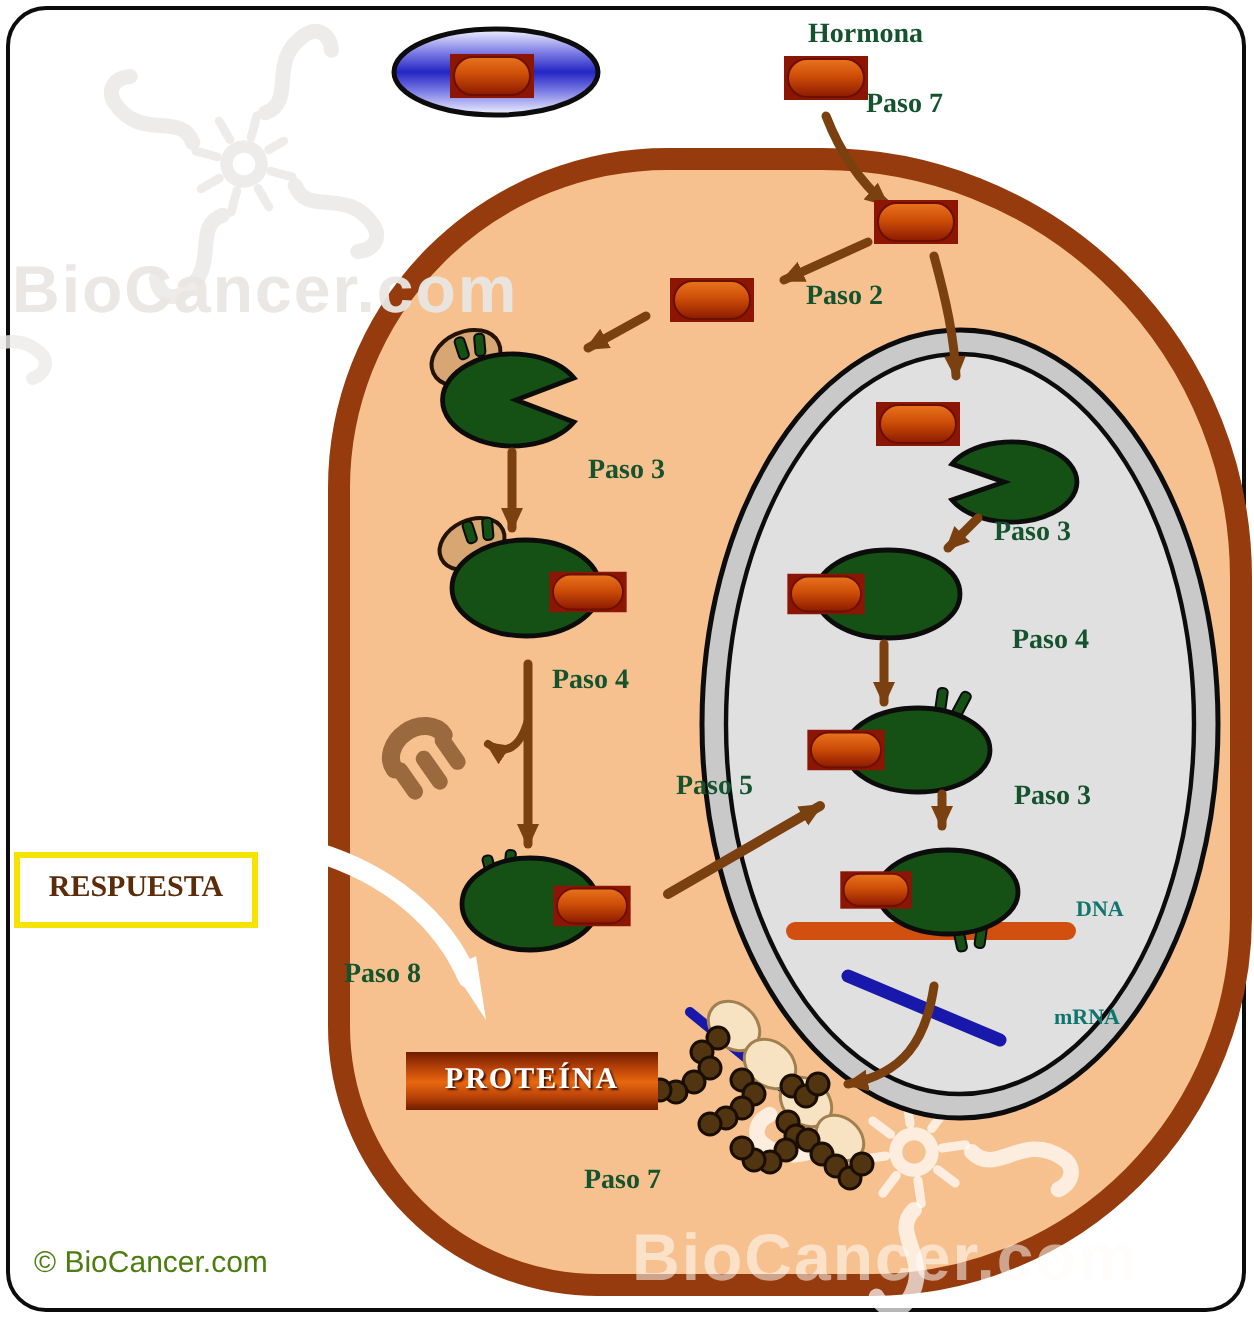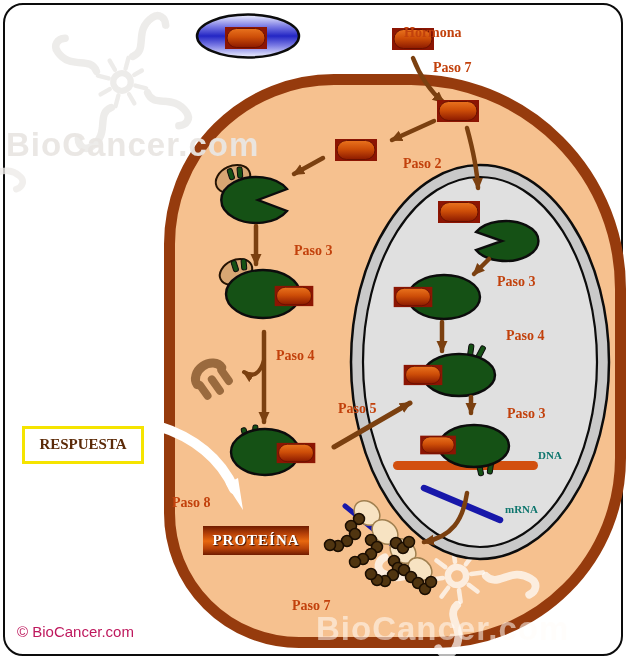--- a/index.html
+++ b/index.html
@@ -3,36 +3,36 @@
 <meta charset="utf-8">
 <style>
   html,body{margin:0;padding:0;background:#888;}
   .stage{position:relative;width:627px;height:659px;background:#ffffff;overflow:hidden;
          font-family:"Liberation Serif",serif;}
   .frame{position:absolute;left:3px;top:3px;width:616px;height:649px;
          border:2px solid #0c0c0c;border-radius:20px;}
   .cell{position:absolute;left:164px;top:74px;width:440px;height:552px;
         background:#F6C18F;border:11px solid #963B0D;
         border-radius:170px 215px 190px 135px;}
-  .lbl{position:absolute;font-weight:bold;color:#c2410c;font-size:14px;white-space:nowrap;margin-top:15px;}
+  .lbl{position:absolute;font-weight:bold;color:#14532d;font-size:14px;white-space:nowrap;}
   .lbl-dk{position:absolute;font-weight:bold;color:#0f766e;font-size:11px;white-space:nowrap;}
-  .respuesta{position:absolute;left:22px;top:426px;width:112px;background:#ffffff;
+  .respuesta{position:absolute;left:7px;top:426px;width:112px;background:#ffffff;
              border:3px solid #F5E400;color:#5C2B09;font-weight:bold;font-size:15px;
              text-align:center;line-height:1.45;padding:5px 2px;}
-  .proteina{position:absolute;left:203px;top:526px;width:106px;height:29px;
+  .proteina{position:absolute;left:203px;top:526px;width:126px;height:29px;
             background:linear-gradient(180deg,#701C00 0%,#B84208 28%,#E8680F 52%,#B84208 78%,#701C00 100%);
             color:#ffffff;font-weight:bold;font-size:15px;letter-spacing:1px;
             display:flex;align-items:center;justify-content:center;
             text-shadow:1px 1px 1px #401000;}
   .wm-top{position:absolute;left:6px;top:126px;font-family:"Liberation Sans",sans-serif;
           font-weight:bold;font-size:33px;letter-spacing:1px;color:rgba(233,230,227,0.95);}
   .wm-bottom{position:absolute;left:316px;top:610px;font-family:"Liberation Sans",sans-serif;
           font-weight:bold;font-size:33px;letter-spacing:1px;color:rgba(255,252,247,0.55);}
   .wm-copy{position:absolute;left:17px;top:623px;font-family:"Liberation Sans",sans-serif;
-          font-size:15px;color:#be185d;}
+          font-size:15px;color:#4d7c0f;}
   svg.layer{position:absolute;left:0;top:0;}
 </style>
 </head>
 <body>
 
 <div class="stage">
 
   <div class="frame"></div>
 
   <div class="cell"></div>
@@ -217,21 +217,21 @@
   <div class="lbl" style="left:403px;top:141px;">Paso 2</div>
   <div class="lbl" style="left:294px;top:228px;">Paso 3</div>
   <div class="lbl" style="left:497px;top:259px;">Paso 3</div>
   <div class="lbl" style="left:276px;top:333px;">Paso 4</div>
   <div class="lbl" style="left:506px;top:313px;">Paso 4</div>
   <div class="lbl" style="left:338px;top:386px;text-align:right;">Paso 5</div>
   <div class="lbl" style="left:507px;top:391px;">Paso 3</div>
   <div class="lbl" style="left:292px;top:583px;">Paso 7</div>
   <div class="lbl" style="left:172px;top:480px;">Paso 8</div>
   <div class="lbl-dk" style="left:538px;top:449px;">DNA</div>
-  <div class="lbl-dk" style="left:505px;top:503px;">mRNA</div>
+  <div class="lbl-dk" style="left:527px;top:503px;">mRNA</div>
 
   <div class="respuesta">
     <div>RESPUESTA</div>
   </div>
 
   <div class="proteina">PROTEÍNA</div>
 
   <div class="wm-top">BioCancer.com</div>
   <div class="wm-bottom">BioCancer.com</div>
   <div class="wm-copy">© BioCancer.com</div>

